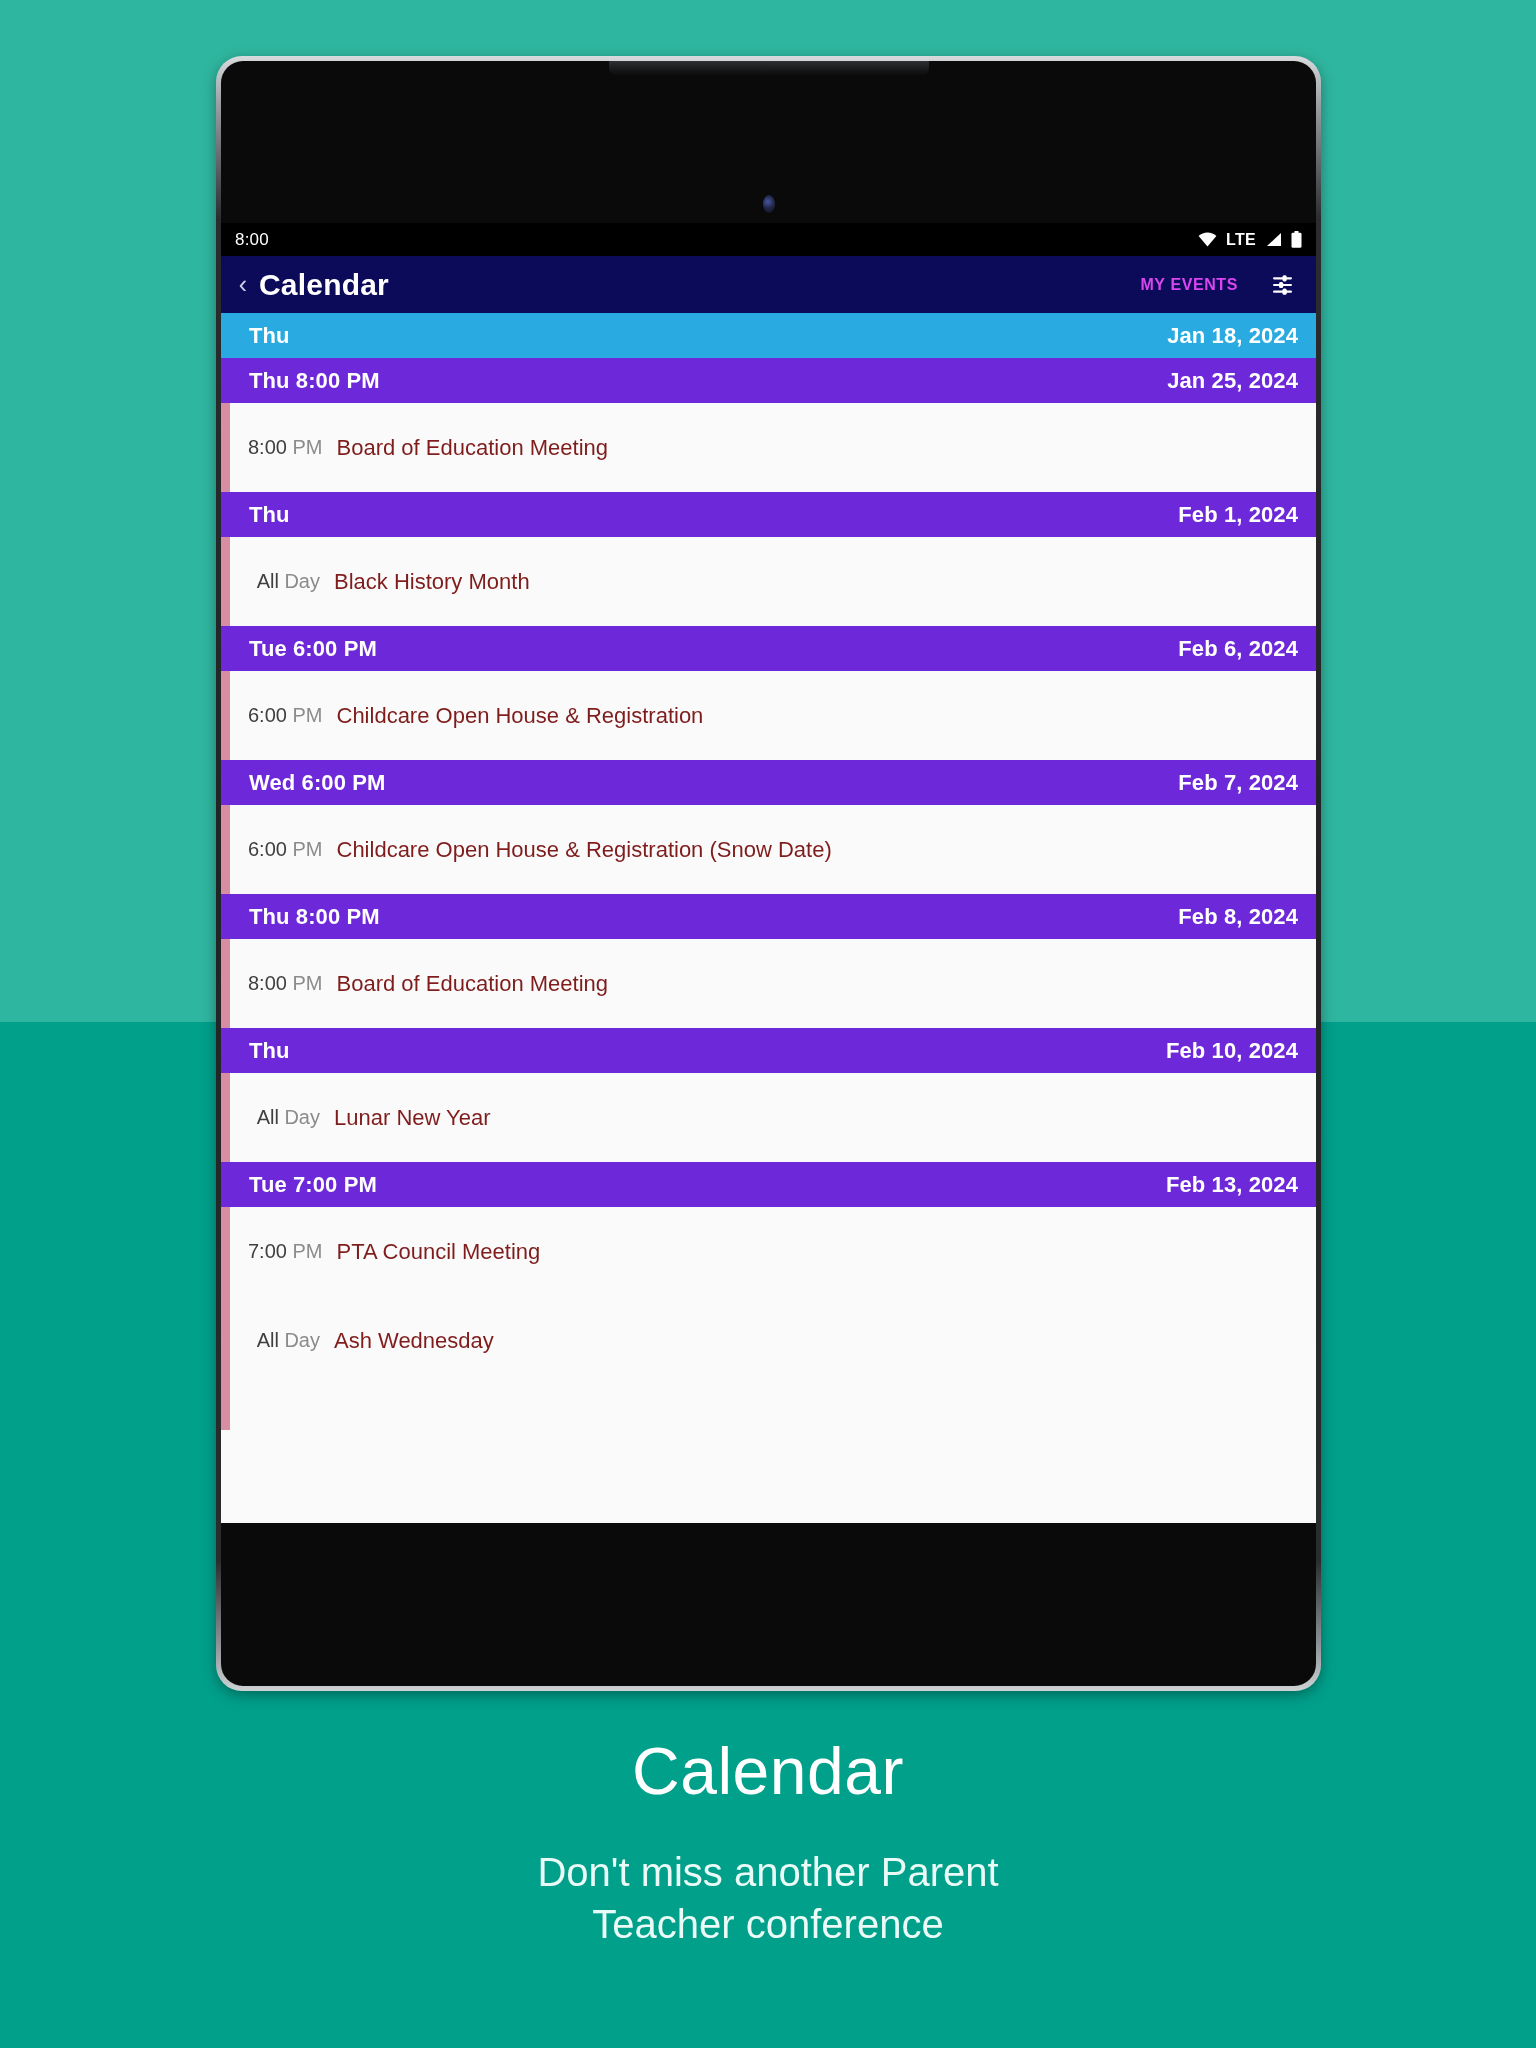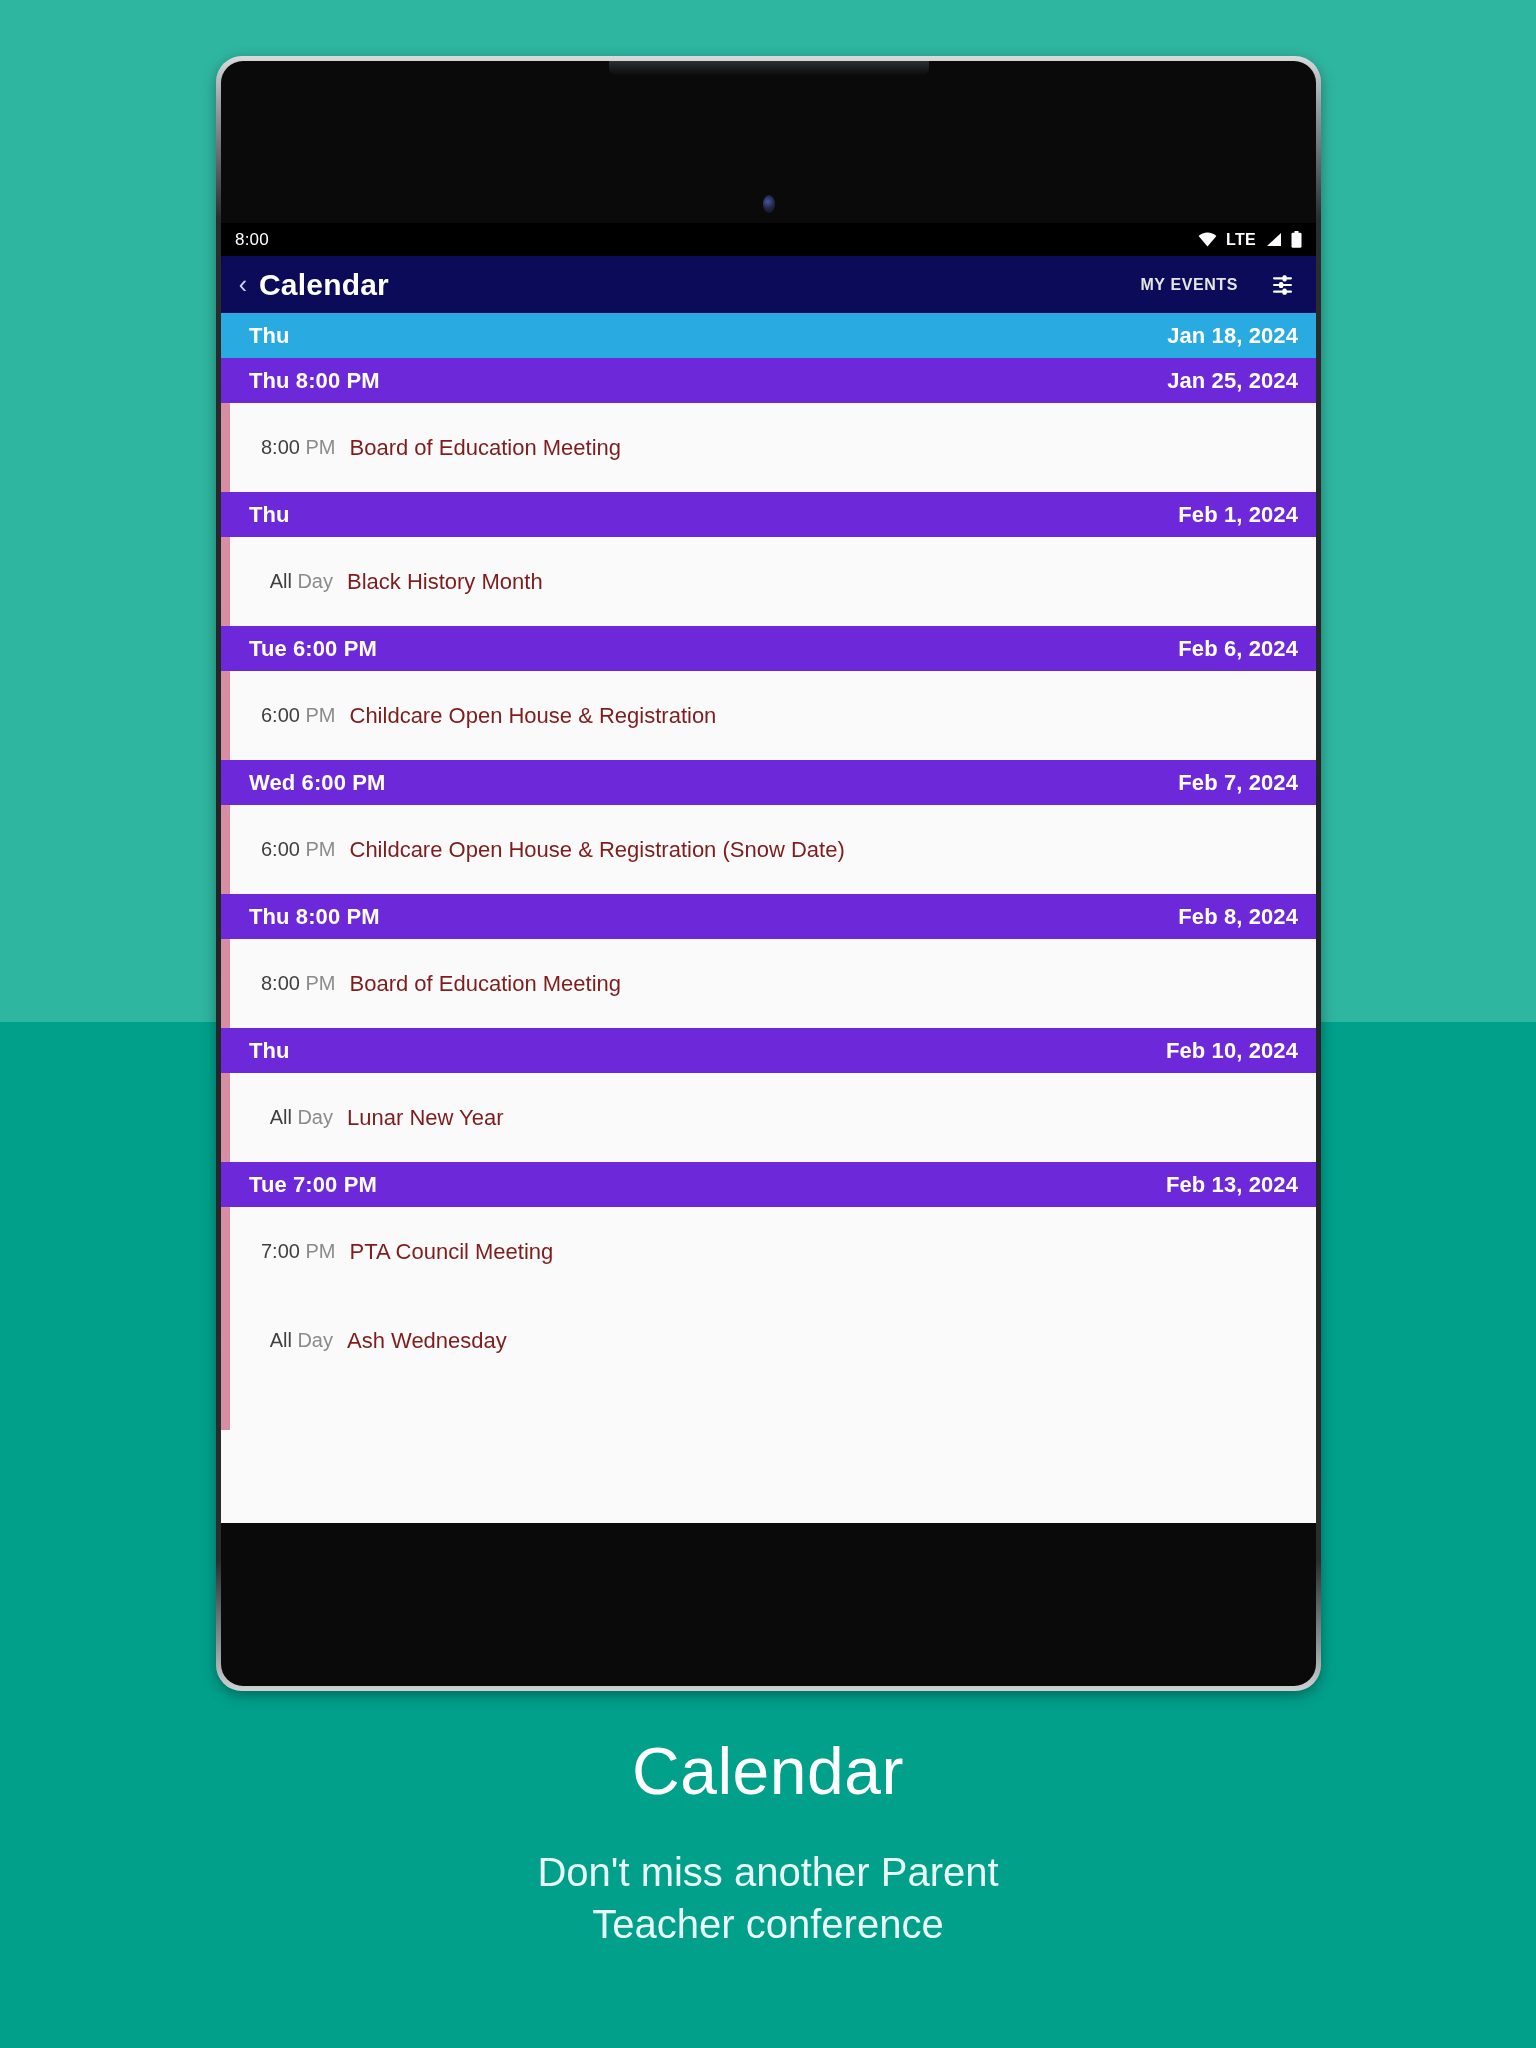--- a/index.html
+++ b/index.html
@@ -132,21 +132,21 @@
     cursor: pointer;
   }
   #app-title {
     color: #fff;
     font-size: 30px;
     font-weight: bold;
     letter-spacing: 0.2px;
   }
   #app-bar-spacer { flex: 1; }
   #my-events-button {
-    color: #e5e5e5;
+    color: #d946ef;
     font-size: 16px;
     font-weight: bold;
     letter-spacing: 0.6px;
     margin-right: 30px;
     cursor: pointer;
   }
   #tune-button {
     width: 30px;
     height: 30px;
     display: flex;
@@ -183,21 +183,21 @@
     font-weight: bold;
     letter-spacing: 0.1px;
   }
   .event-row {
     height: 89px;
     background: #fafafa;
     display: flex;
     align-items: center;
     border-left: 9px solid #d78da2;
     box-sizing: border-box;
-    padding-left: 31px;
+    padding-left: 18px;
     cursor: pointer;
   }
   .event-row .ev-time {
     font-size: 20px;
     color: #8b8b8b;
     min-width: 72px;
     text-align: right;
     white-space: nowrap;
   }
   .event-row .ev-time b {

